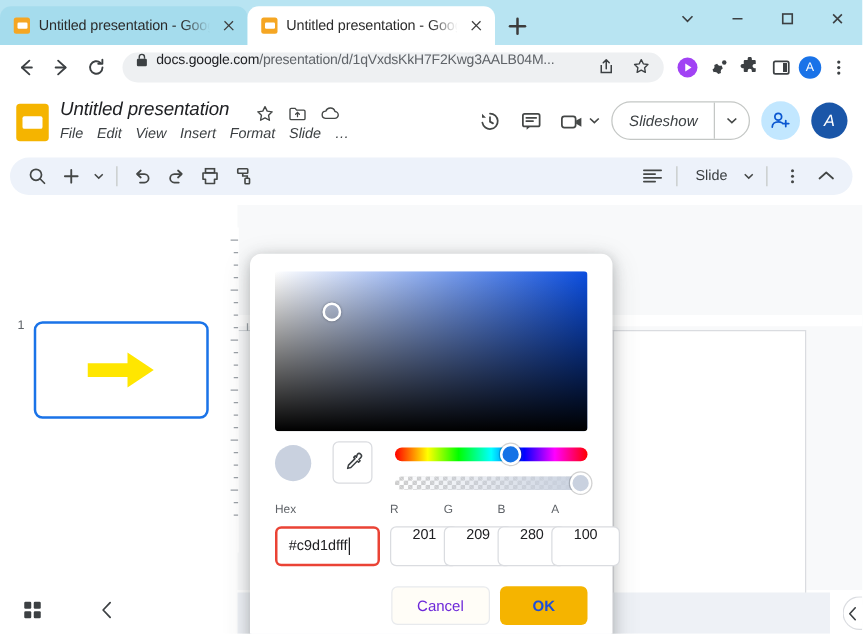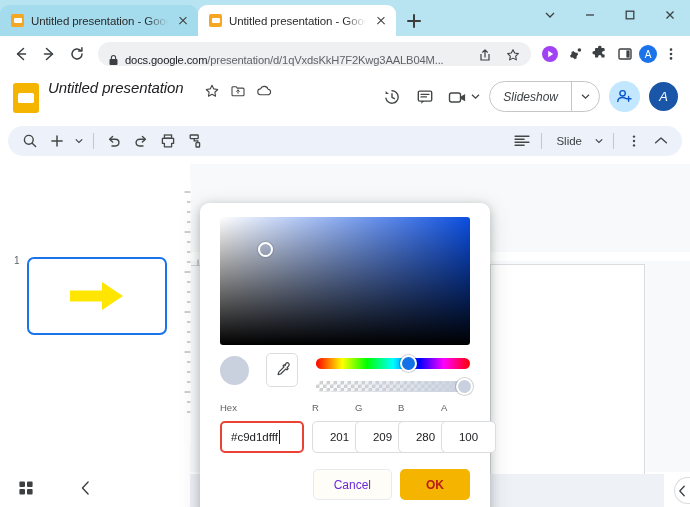--- a/index.html
+++ b/index.html
@@ -65,21 +65,21 @@
   .winbtn svg { position: absolute; left: 50%; top: 50%; transform: translate(-50%,-50%); }
 
   .toolbar-url {
     position: absolute; left: 0; top: 36px; width: 690px; height: 36px;
     background: #ffffff; display: flex; align-items: center; gap: 2px; padding: 0 8px;
   }
   .navbtn { width: 26px; height: 26px; position: relative; cursor: pointer; flex: 0 0 26px; }
   .navbtn svg { position: absolute; left: 50%; top: 50%; transform: translate(-50%,-50%); }
   .omnibox {
     flex: 1 1 auto; height: 24px; background: #eef0f2; border-radius: 13px;
-    display: flex; align-items: flex-end; gap: 6px; padding: 0 7px 0 10px;
+    display: flex; align-items: flex-start; gap: 6px; padding: 0 7px 0 10px;
     margin: 0 6px; min-width: 0; cursor: text;
   }
   .omnibox .url {
     flex: 1 1 auto; font-size: 11.2px; color: #202124;
     white-space: nowrap; overflow: hidden; letter-spacing: -.15px;
   }
   .omnibox .url .host { color: #202124; }
   .omnibox .url .path { color: #5f6368; }
   .ext-icons { display: flex; align-items: center; gap: 3px; flex: 0 0 auto; }
   .ext { width: 22px; height: 22px; position: relative; cursor: pointer; }
@@ -254,34 +254,34 @@
     display: flex; align-items: center; padding-left: 9px; cursor: text;
   }
   .hex-box span { font-size: 11.5px; color: #202124; }
   .caret-bar {
     display: inline-block; width: 1px; height: 14px; background: #202124;
     margin-left: 1px; vertical-align: -2px;
   }
   .num-box {
     position: absolute; top: 0; width: 55px; height: 32px;
     border: 1px solid #dadce0; border-radius: 5px; background: #fff;
-    display: flex; align-items: center; justify-content: center; cursor: text;
+    display: flex; align-items: flex-start; justify-content: center; cursor: text;
   }
   .num-box span { font-size: 11.5px; color: #202124; }
   .picker-actions {
     position: absolute; right: 20px; top: 266px; display: flex; gap: 8px;
   }
   .btn-cancel {
     height: 31px; padding: 0 20px; border: 1px solid #e8eaed; border-radius: 5px;
     background: #fffdf7; font-size: 12px; color: #6d28d9;
     display: flex; align-items: center; cursor: pointer;
   }
   .btn-ok {
     height: 31px; padding: 2px 26px; border: none; border-radius: 5px;
-    background: #f5b400; font-size: 12px; color: #b91c1c; font-weight: 600;
+    background: #f5b400; font-size: 12px; color: #1d4ed8; font-weight: 600;
     display: flex; align-items: center; cursor: pointer;
   }
 </style>
 </head>
 <body>
 
 <div id="app">
 
   <div class="browser-top">
     <div class="tabstrip">
@@ -417,20 +417,29 @@
               <path d="M7.5 6.4v3.4M6 7.9l1.5-1.5L9 7.9" stroke="#444746" stroke-width="1" fill="none" stroke-linecap="round"></path>
             </svg>
         </div>
         <div class="ticon">
           <svg width="16" height="15" viewBox="0 0 16 15">
               <path d="M4.3 11.2a2.9 2.9 0 0 1 .3-5.78A3.9 3.9 0 0 1 12 5.7a2.75 2.75 0 0 1-.3 5.5z" stroke="#444746" stroke-width="1.1" fill="none" stroke-linejoin="round"></path>
             </svg>
         </div>
       </div>
 
+      <div class="menubar">
+        <span>File</span>
+        <span>Edit</span>
+        <span>View</span>
+        <span>Insert</span>
+        <span>Format</span>
+        <span>Slide</span>
+        <span>…</span>
+      </div>
 
       <div class="hdr-right">
         <div class="hicon">
           <svg width="19" height="19" viewBox="0 0 19 19">
               <path d="M9.5 3.3a6.2 6.2 0 1 1-6.1 7.3" stroke="#444746" stroke-width="1.4" fill="none" stroke-linecap="round"></path>
               <path d="M5.3 5.6L3.1 3.4v3.2h3.2" fill="#444746"></path>
               <path d="M9.5 6.2v3.6l2.4 1.4" stroke="#444746" stroke-width="1.4" fill="none" stroke-linecap="round"></path>
             </svg>
         </div>
         <div class="hicon">

